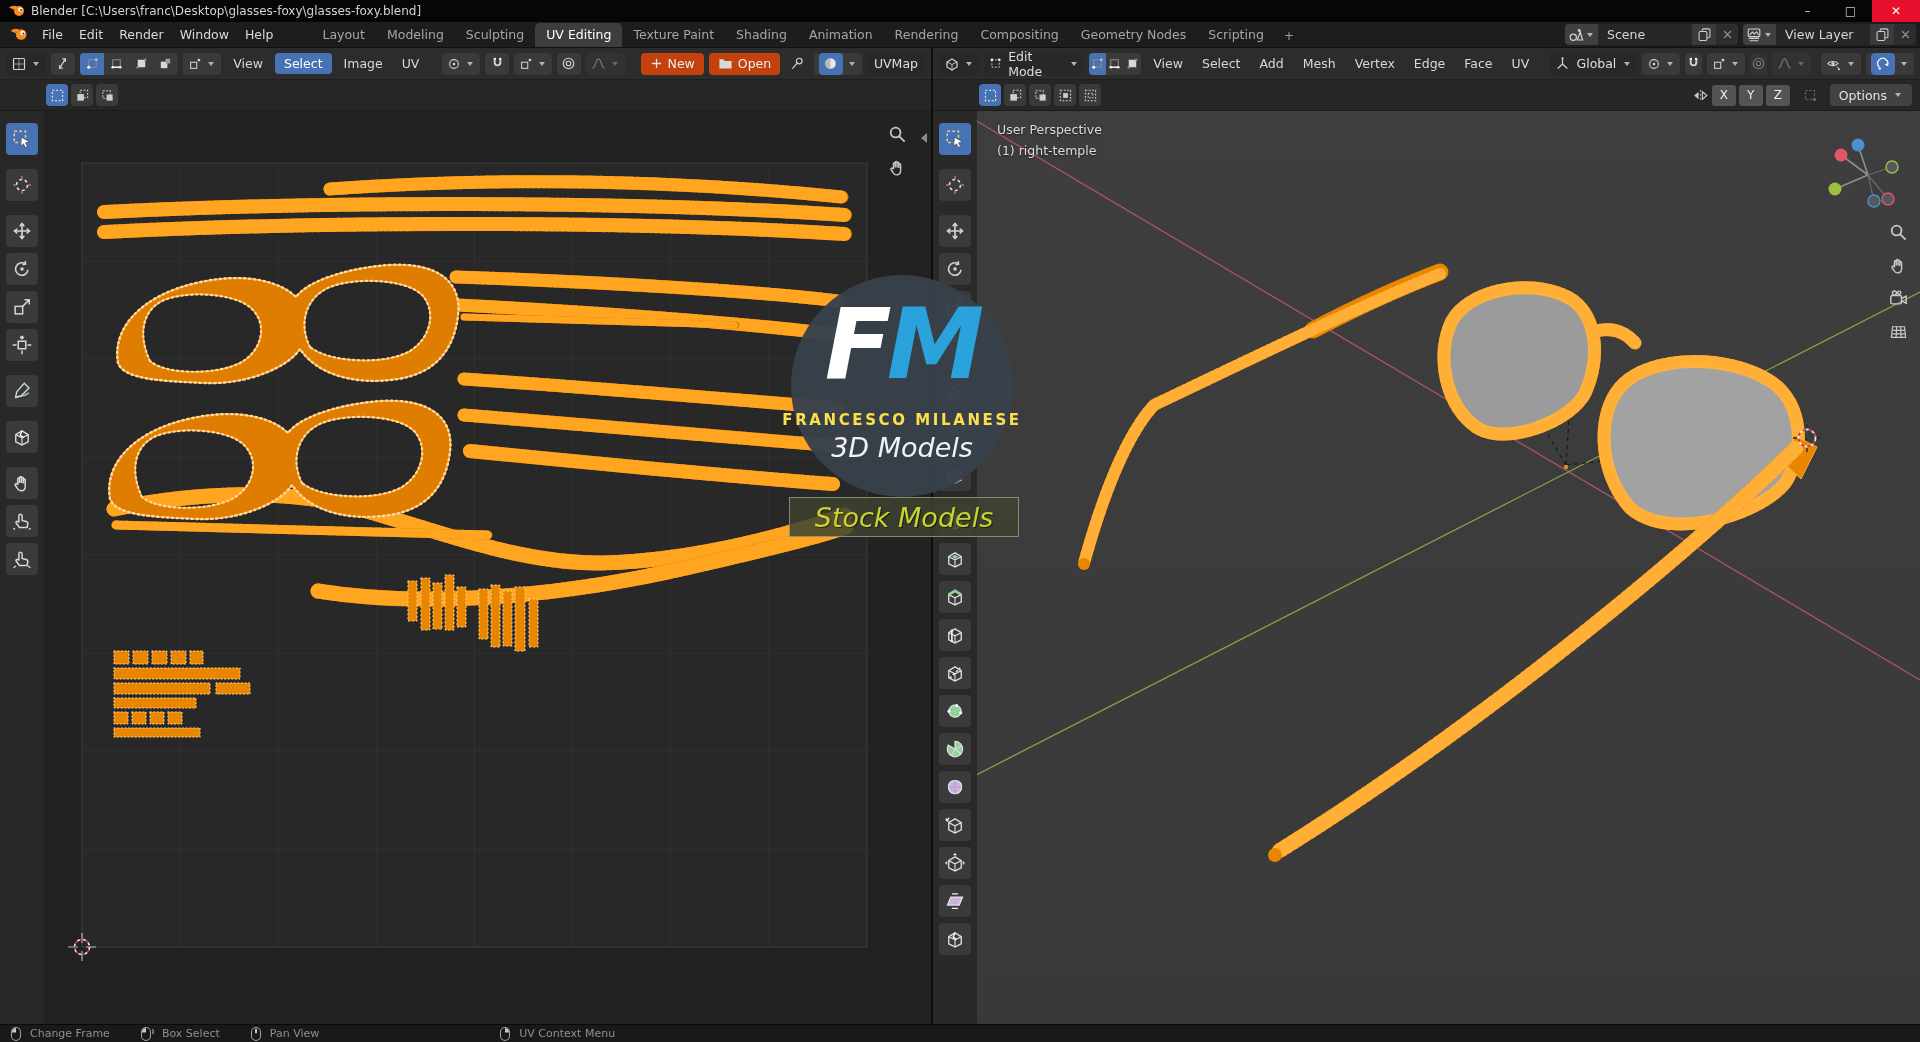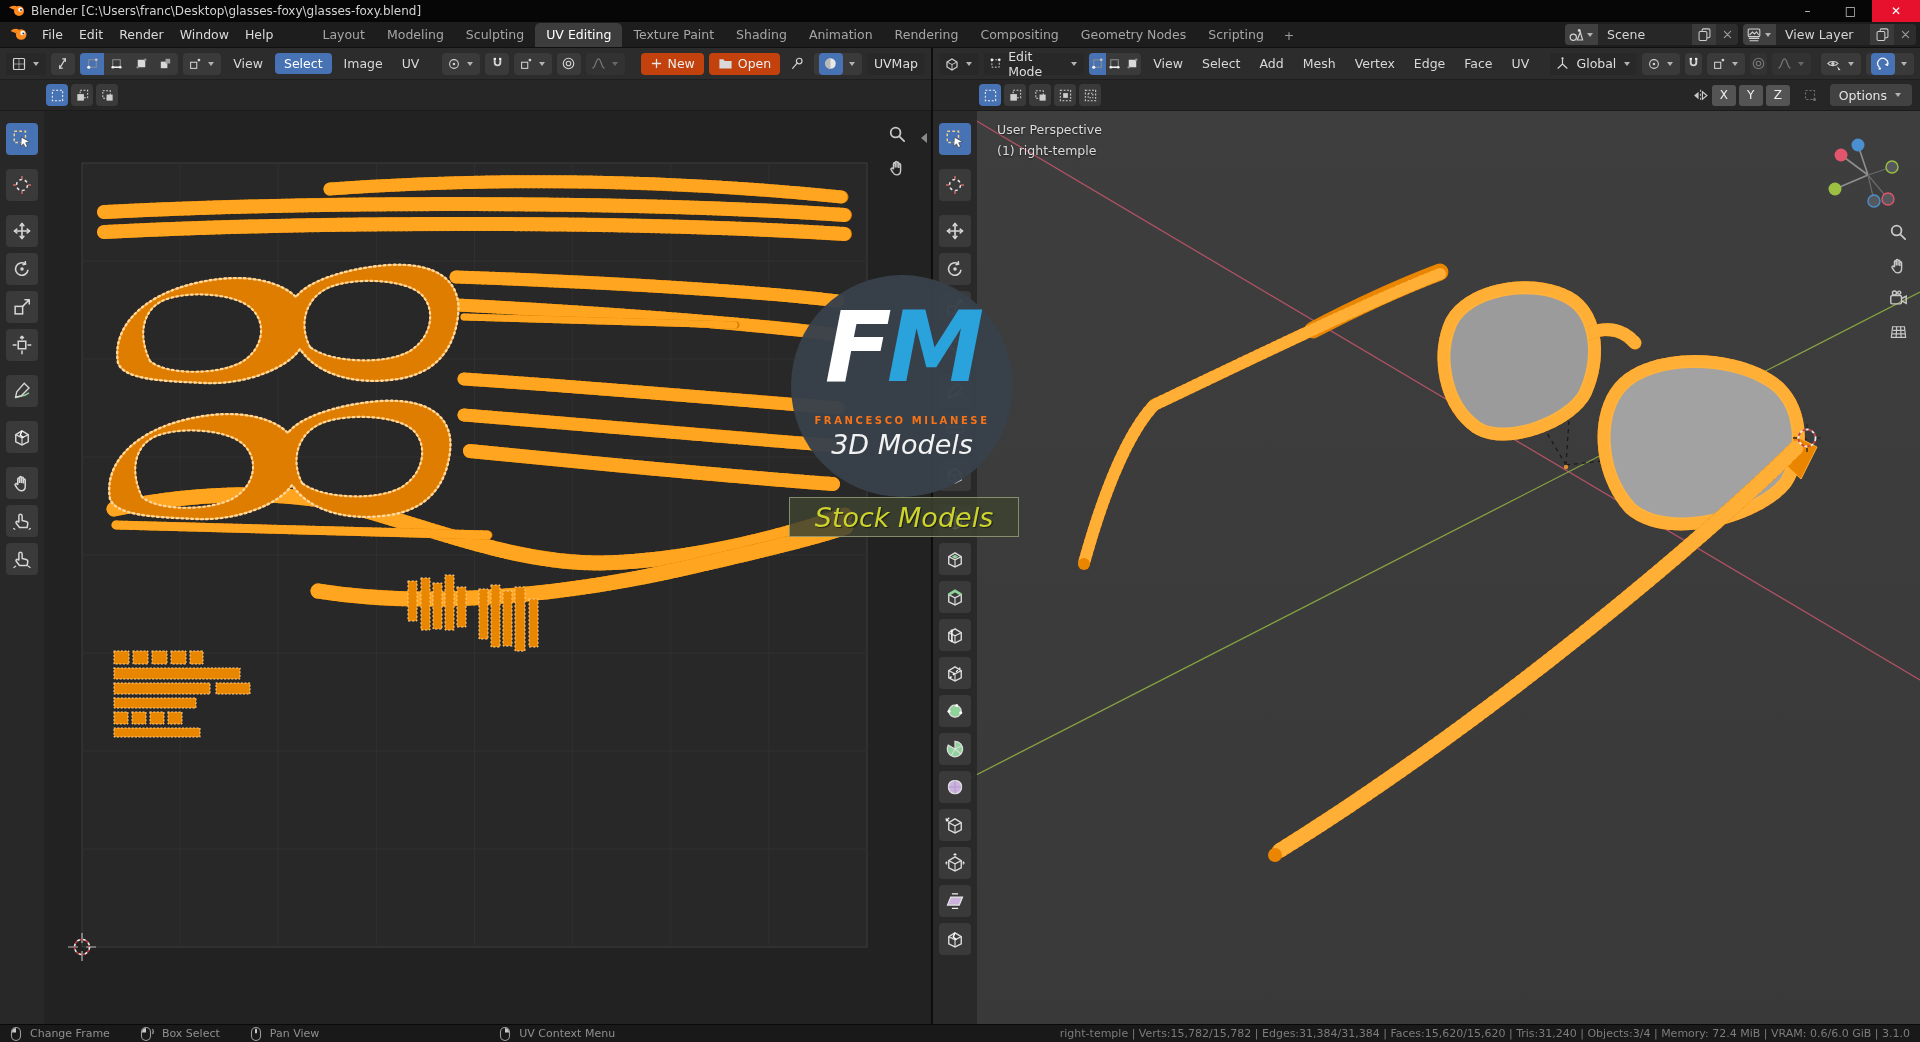--- a/index.html
+++ b/index.html
@@ -57,21 +57,21 @@
   .tool.active{background:#4772b3}
   .tool.grp{margin-top:8px}
   .ovl-text{position:absolute;left:64px;top:8px;color:#dcdcdc;font-size:12.5px;text-shadow:0 1px 2px rgba(0,0,0,.6);z-index:6;line-height:21px}
   .cornericons{position:absolute;display:flex;flex-direction:column;gap:14px;z-index:6}
   
   .wm-circle{position:absolute;left:791px;top:275px;width:222px;height:222px;border-radius:50%;
     background:rgba(56,65,74,.97);z-index:60;display:flex;flex-direction:column;align-items:center;justify-content:center;text-align:center}
   .wm-fm{display:flex;align-items:baseline;font-style:italic;font-weight:bold;font-size:98px;line-height:.85;letter-spacing:-5px;margin-top:-6px}
   .wm-f{color:#fff}
   .wm-m{color:#2aa3dc}
-  .wm-name{color:#f97316;font-size:10px;font-weight:bold;letter-spacing:2.6px;margin-top:25px;white-space:nowrap}
+  .wm-name{color:#fde047;font-size:15px;font-weight:bold;letter-spacing:2.6px;margin-top:25px;white-space:nowrap}
   .wm-tag{color:#f2f2f2;font-size:27px;font-style:italic;margin-top:3px}
   .wm-band{position:absolute;left:789px;top:497px;width:228px;height:38px;z-index:61;background:rgba(60,66,48,.85);
     border:1px solid rgba(195,205,155,.55);display:flex;align-items:center;justify-content:center}
   .wm-band span{font-size:27px;font-weight:normal;font-style:italic;color:#ccd32c;text-shadow:1px 1px 1px rgba(0,0,0,.55);white-space:nowrap}
   
   .statusbar{position:absolute;left:0;right:0;bottom:0;height:17px;background:#191919;border-top:1px solid #090909;
     display:flex;align-items:center;font-size:11px;color:#8f8f8f;padding:0 10px;z-index:70}
   .hint{display:flex;align-items:center;gap:7px;margin-right:30px}
   .stats{margin-left:auto;color:#7c7c7c;white-space:nowrap}
   .collapse-arrow{width:0;height:0;border-top:5px solid transparent;border-bottom:5px solid transparent;border-right:6px solid #8a8a8a}
@@ -1062,14 +1062,13 @@
         <use href="#s-mouse-m"></use>
       </svg>
     <span>Pan View</span>
   </span>
   <span class="hint" style="margin-left:150px">
     <svg width="13" height="16" viewBox="0 0 13 16">
         <use href="#s-mouse-r"></use>
       </svg>
     <span>UV Context Menu</span>
   </span>
-  <span class="stats">right-temple | Verts:15,782/15,782 | Edges:31,384/31,384 | Faces:15,620/15,620 | Tris:31,240 | Objects:3/4 | Memory: 72.4 MiB | VRAM: 0.6/6.0 GiB | 3.1.0</span>
 </div>
 
 </body></html>

